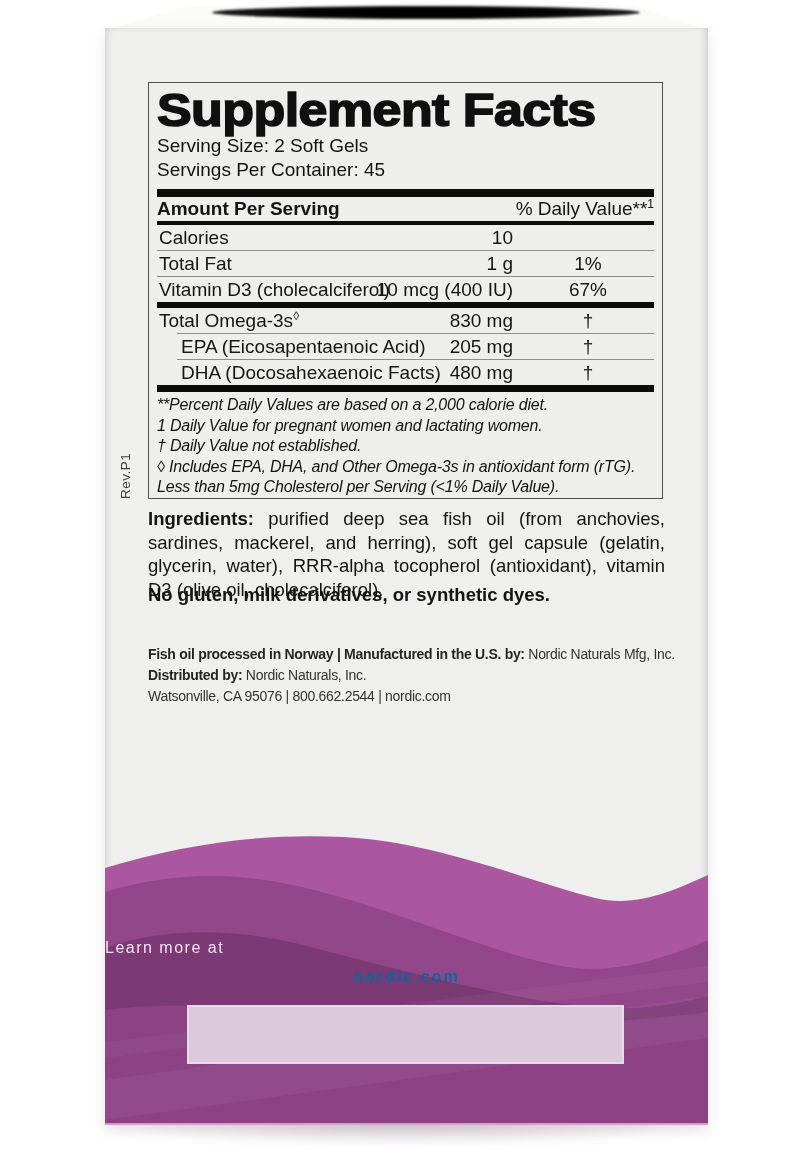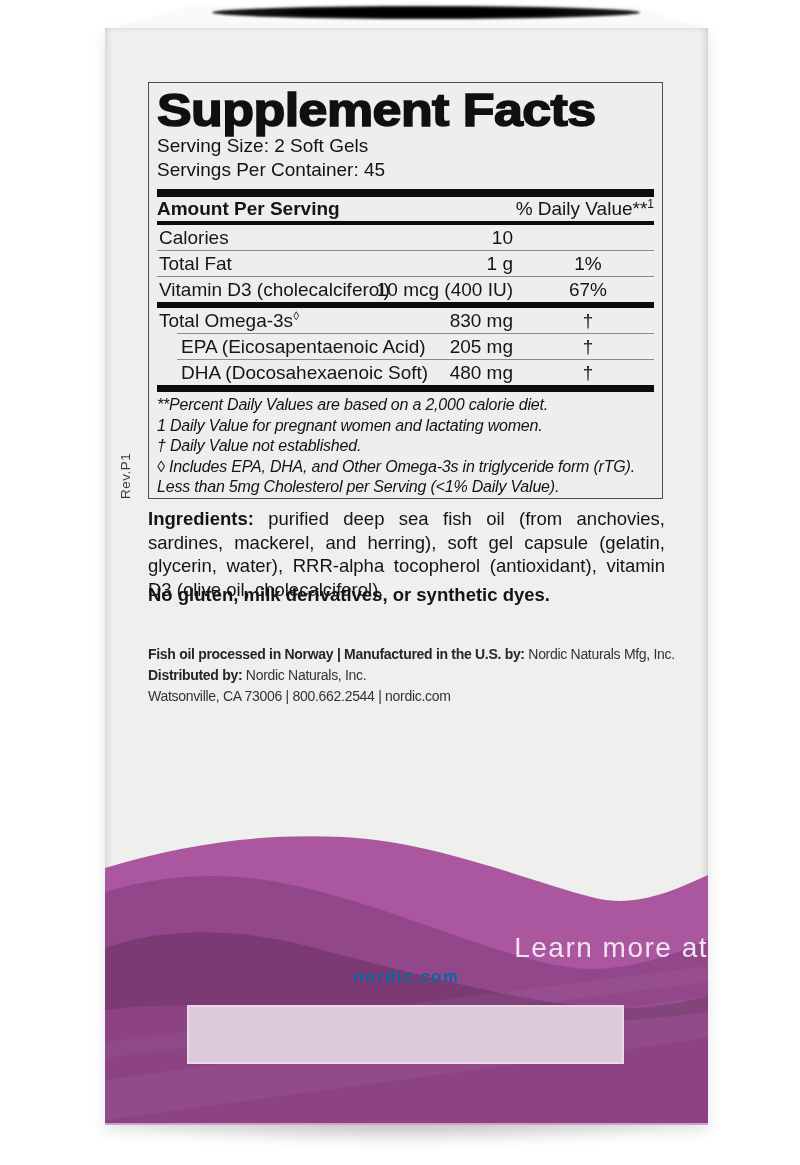--- a/index.html
+++ b/index.html
@@ -84,22 +84,22 @@
   .mfg{
     position:absolute; left:43px; top:616px; width:545px;
     font-size:14px; line-height:21px; color:#333; letter-spacing:-0.3px;
     white-space:nowrap;
   }
   .mfg b{ color:#262626; }
   
   .waves{ position:absolute; left:0; bottom:0; width:603px; height:297px; }
   .waves svg{ display:block; width:603px; height:297px; }
   .learn{
-    position:absolute; left:0; right:0; top:907px; text-align:right;
-    color:#f2e3f1; font-size:28px; letter-spacing:1.5px; line-height:26px;
+    position:absolute; left:0; right:0; top:907px; text-align:left;
+    color:#f2e3f1; font-size:16px; letter-spacing:1.5px; line-height:26px;
   }
   .site{
     position:absolute; left:0; right:0; top:934px; text-align:center;
     color:#0369a1; font-size:16px; font-weight:bold; letter-spacing:2px; line-height:30px;
   }
   .barcode-panel{
     position:absolute; left:82px; top:977px; width:437px; height:59px;
     background:#dcc9db; border:2px solid #e8d9e7; box-sizing:border-box;
   }
   .box-bottom-line{
@@ -157,47 +157,47 @@
             <span class="ndv">†</span>
           </div>
           <div class="rule indent"></div>
           <div class="nrow">
             <span class="nname indent">EPA (Eicosapentaenoic Acid)</span>
             <span class="namt">205 mg</span>
             <span class="ndv">†</span>
           </div>
           <div class="rule indent"></div>
           <div class="nrow">
-            <span class="nname indent">DHA (Docosahexaenoic Soft)</span>
+            <span class="nname indent">DHA (Docosahexaenoic Facts)</span>
             <span class="namt">480 mg</span>
             <span class="ndv">†</span>
           </div>
           <div class="bar bar7"></div>
         </div>
 
       <div class="footnotes" id="footnotes">
           <div>**Percent Daily Values are based on a 2,000 calorie diet.</div>
           <div>1 Daily Value for pregnant women and lactating women.</div>
           <div>† Daily Value not established.</div>
-          <div>◊ Includes EPA, DHA, and Other Omega-3s in triglyceride form (rTG).</div>
+          <div>◊ Includes EPA, DHA, and Other Omega-3s in antioxidant form (rTG).</div>
           <div>Less than 5mg Cholesterol per Serving (&lt;1% Daily Value).</div>
         </div>
     </div>
 
     <div class="rev">Rev.P1</div>
 
     <div class="ingredients">
       <span class="lbl">Ingredients:</span><span> purified deep sea fish oil (from anchovies, sardines, mackerel, and herring), soft gel capsule (gelatin, glycerin, water), RRR-alpha tocopherol (antioxidant), vitamin D3 (olive oil, cholecalciferol).</span>
     </div>
     <div class="allergen">No gluten, milk derivatives, or synthetic dyes.</div>
 
     <div class="mfg">
       <div><b>Fish oil processed in Norway | Manufactured in the U.S. by:</b><span> Nordic Naturals Mfg, Inc.</span></div>
       <div><b>Distributed by:</b><span> Nordic Naturals, Inc.</span></div>
-      <div>Watsonville, CA 73006 | 800.662.2544 | nordic.com</div>
+      <div>Watsonville, CA 95076 | 800.662.2544 | nordic.com</div>
     </div>
 
     <div class="waves">
       <svg viewBox="0 0 603 297" preserveAspectRatio="none">
         <path d="M0,40 C80,16 155,5 238,9 C332,14 420,52 490,70 C532,80 570,62 603,47 L603,297 L0,297 Z" fill="#ab57a0"></path>
         <path d="M0,64 C60,46 120,43 182,56 C282,76 382,126 462,139 C512,147 566,128 603,112 L603,297 L0,297 Z" fill="#92478a"></path>
         <path d="M0,120 C60,99 132,100 202,118 C302,144 422,176 502,180 C542,182 582,174 603,168 L603,297 L0,297 Z" fill="#7c3a74"></path>
         <path d="M0,182 C100,168 222,190 322,196 C422,202 542,192 603,184 L603,297 L0,297 Z" fill="#8c4284"></path>
         <path opacity="0.05" d="M0,252 L603,168 L603,210 L0,292 Z" fill="#ffffff"></path>
         <path opacity="0.04" d="M0,214 L603,138 L603,154 L0,230 Z" fill="#ffffff"></path>

